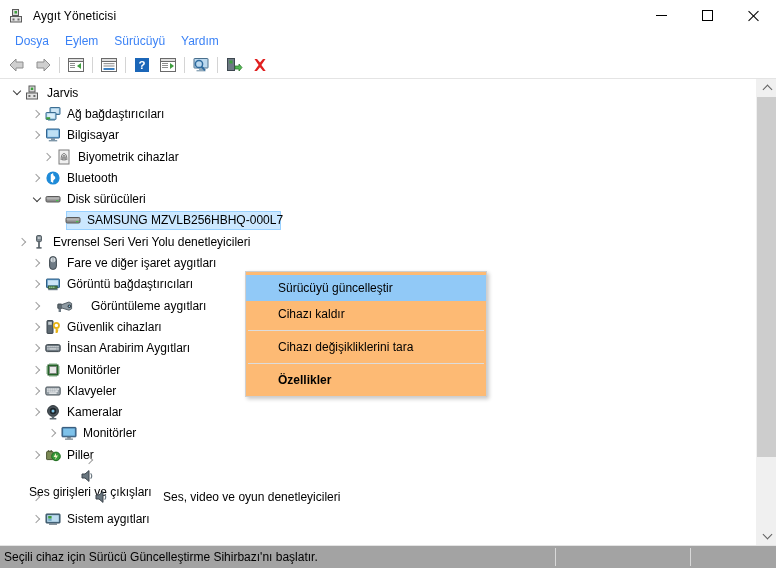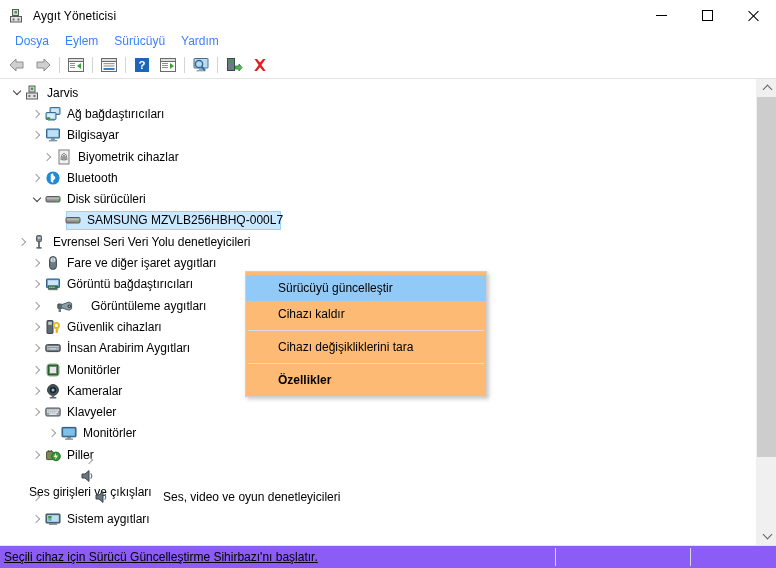--- a/index.html
+++ b/index.html
@@ -230,25 +230,24 @@
   .ctx-sep {
     height: 1px;
     background: #dcdcdc;
     margin: 3px 2px 3px 2px;
   }
 
   
   .statusbar {
     height: 22px;
     flex: 0 0 22px;
-    background: #8b5cf6;
+    background: #a3a3a3;
     display: flex;
     align-items: center;
     position: relative;
-    text-decoration: underline;
   }
   .status-text {
     font-size: 12px;
     color: #000000;
     padding-left: 4px;
     white-space: nowrap;
   }
   .status-div {
     position: absolute;
     top: 2px; bottom: 2px;
@@ -551,33 +550,20 @@
         </div>
         <div class="row">
           <div class="rowinner" style="padding-left: 29px;">
             <div class="twisty collapsed"></div>
             <div class="node-icon"><svg width="16" height="16" viewBox="0 0 16 16">
                 <rect x="3" y="3" width="10" height="10" fill="#2e7d32" stroke="#1b4d1f" stroke-width="1"></rect>
                 <rect x="4.6" y="4.6" width="6.8" height="6.8" fill="#e8e8e8" stroke="#7d7d7d" stroke-width="0.8"></rect>
                 <path d="M5 3 L5 1.2 M7 3 L7 1.2 M9 3 L9 1.2 M11 3 L11 1.2 M5 13 L5 14.8 M7 13 L7 14.8 M9 13 L9 14.8 M11 13 L11 14.8 M3 5 L1.2 5 M3 7 L1.2 7 M3 9 L1.2 9 M3 11 L1.2 11 M13 5 L14.8 5 M13 7 L14.8 7 M13 9 L14.8 9 M13 11 L14.8 11" stroke="#4f8f52" stroke-width="0.9"></path>
               </svg></div>
             <div class="node-label">Monitörler</div>
-          </div>
-        </div>
-        <div class="row">
-          <div class="rowinner" style="padding-left: 29px;">
-            <div class="twisty collapsed"></div>
-            <div class="node-icon"><svg width="16" height="16" viewBox="0 0 16 16">
-                <circle cx="8" cy="7" r="5.4" fill="#4a545b" stroke="#2b3237" stroke-width="1"></circle>
-                <circle cx="8" cy="7" r="3.2" fill="#1e262b"></circle>
-                <circle cx="8" cy="7" r="1.5" fill="#7fc4e8"></circle>
-                <rect x="6.8" y="12.2" width="2.4" height="2.2" fill="#5e6a72"></rect>
-                <rect x="4.6" y="14" width="6.8" height="1.4" rx="0.5" fill="#5e6a72"></rect>
-              </svg></div>
-            <div class="node-label">Kameralar</div>
           </div>
         </div>
         <div class="row">
           <div class="rowinner" style="padding-left: 29px;">
             <div class="twisty collapsed"></div>
             <div class="node-icon"><svg width="16" height="16" viewBox="0 0 16 16">
                 <rect x="0.8" y="4" width="14.4" height="8" rx="1.2" fill="#9aa3aa" stroke="#4a545b" stroke-width="1"></rect>
                 <rect x="2.2" y="5.4" width="1.4" height="1.4" fill="#f2f4f5"></rect>
                 <rect x="4.2" y="5.4" width="1.4" height="1.4" fill="#f2f4f5"></rect>
                 <rect x="6.2" y="5.4" width="1.4" height="1.4" fill="#f2f4f5"></rect>
@@ -588,20 +574,33 @@
                 <rect x="4.2" y="7.4" width="1.4" height="1.4" fill="#f2f4f5"></rect>
                 <rect x="6.2" y="7.4" width="1.4" height="1.4" fill="#f2f4f5"></rect>
                 <rect x="8.2" y="7.4" width="1.4" height="1.4" fill="#f2f4f5"></rect>
                 <rect x="10.2" y="7.4" width="2.6" height="1.4" fill="#f2f4f5"></rect>
                 <rect x="4.2" y="9.4" width="7.4" height="1.4" fill="#f2f4f5"></rect>
               </svg></div>
             <div class="node-label">Klavyeler</div>
           </div>
         </div>
         <div class="row">
+          <div class="rowinner" style="padding-left: 29px;">
+            <div class="twisty collapsed"></div>
+            <div class="node-icon"><svg width="16" height="16" viewBox="0 0 16 16">
+                <circle cx="8" cy="7" r="5.4" fill="#4a545b" stroke="#2b3237" stroke-width="1"></circle>
+                <circle cx="8" cy="7" r="3.2" fill="#1e262b"></circle>
+                <circle cx="8" cy="7" r="1.5" fill="#7fc4e8"></circle>
+                <rect x="6.8" y="12.2" width="2.4" height="2.2" fill="#5e6a72"></rect>
+                <rect x="4.6" y="14" width="6.8" height="1.4" rx="0.5" fill="#5e6a72"></rect>
+              </svg></div>
+            <div class="node-label">Kameralar</div>
+          </div>
+        </div>
+        <div class="row">
           <div class="rowinner" style="padding-left: 45px;">
             <div class="twisty collapsed"></div>
             <div class="node-icon"><svg width="16" height="16" viewBox="0 0 16 16">
                 <rect x="1" y="2.4" width="14" height="9.4" rx="0.6" fill="#4d7fa8" stroke="#2c5274" stroke-width="1"></rect>
                 <rect x="2.2" y="3.6" width="11.6" height="7" fill="#7ec2ea"></rect>
                 <rect x="6.2" y="11.8" width="3.6" height="1.8" fill="#74828c"></rect>
                 <rect x="4" y="13.4" width="8" height="1.4" rx="0.4" fill="#74828c"></rect>
               </svg></div>
             <div class="node-label">Monitörler</div>
           </div>

